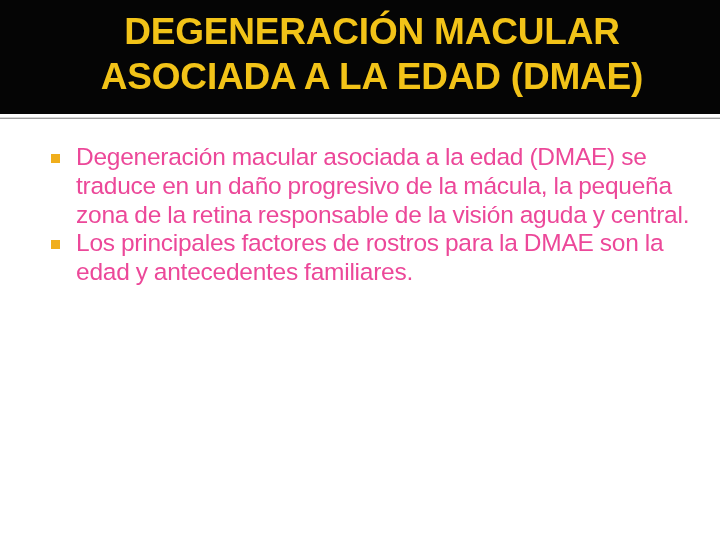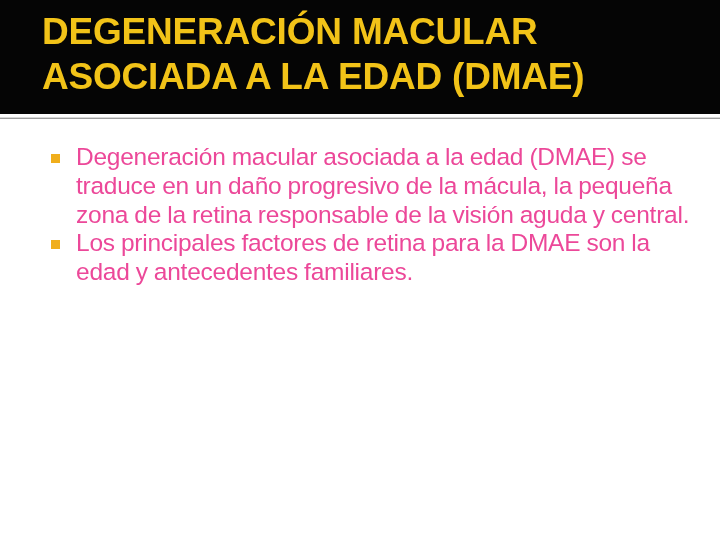--- a/index.html
+++ b/index.html
@@ -35,20 +35,21 @@
     left: 42px;
     top: 9px;
     width: 660px;
     color: #F2C318;
     font-family: "Liberation Sans", sans-serif;
     font-weight: bold;
     font-size: 37px;
     line-height: 45px;
     letter-spacing: -0.2px;
     white-space: pre-line;
+    text-align: center;
   }
 
   
   #title-divider {
     position: absolute;
     left: 0;
     top: 114px;
     width: 720px;
     height: 7px;
     background: #ffffff;
@@ -115,18 +116,18 @@
   </div>
 
   <div id="body-area">
     <ul id="bullet-list">
       <li class="bullet-item">
         <span class="marker"></span>
         <span class="text">Degeneración macular asociada a la edad (DMAE) se traduce en un daño progresivo de la mácula, la pequeña zona de la retina responsable de la visión aguda y central.</span>
       </li>
       <li class="bullet-item">
         <span class="marker"></span>
-        <span class="text">Los principales factores de retina para la DMAE son la edad y antecedentes familiares.</span>
+        <span class="text">Los principales factores de rostros para la DMAE son la edad y antecedentes familiares.</span>
       </li>
     </ul>
   </div>
 
 </div>
 
 </body></html>

